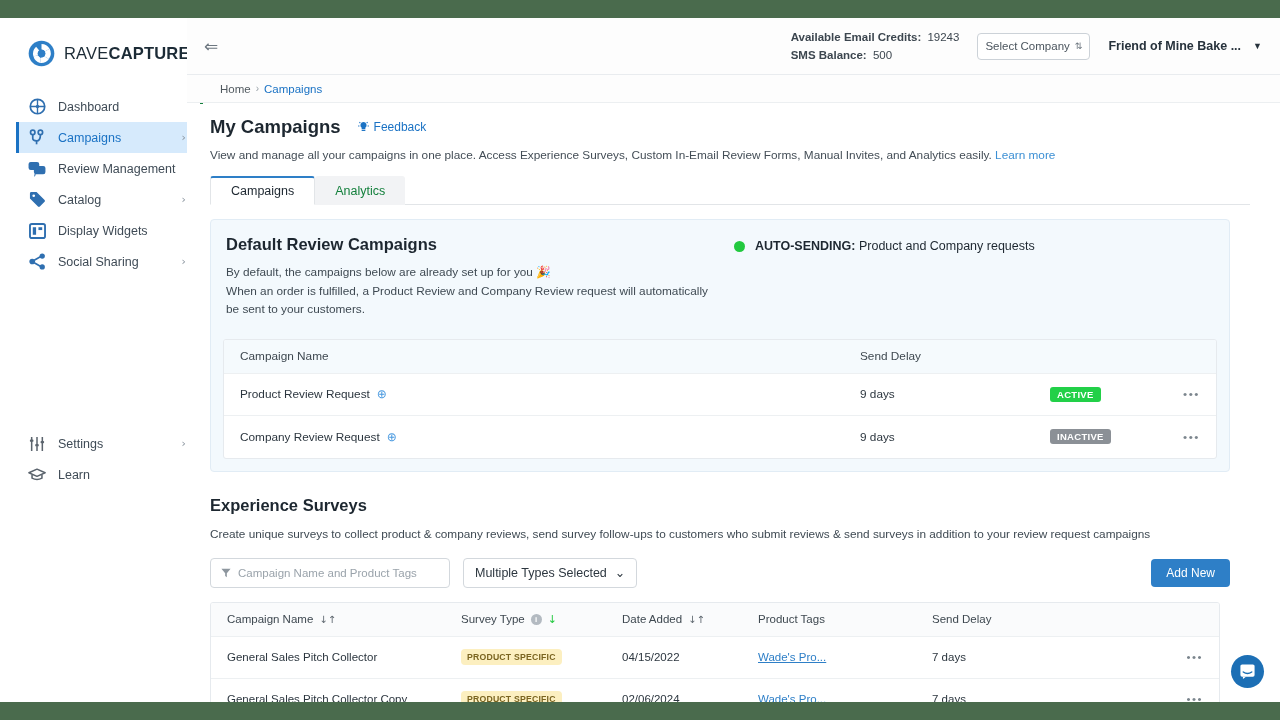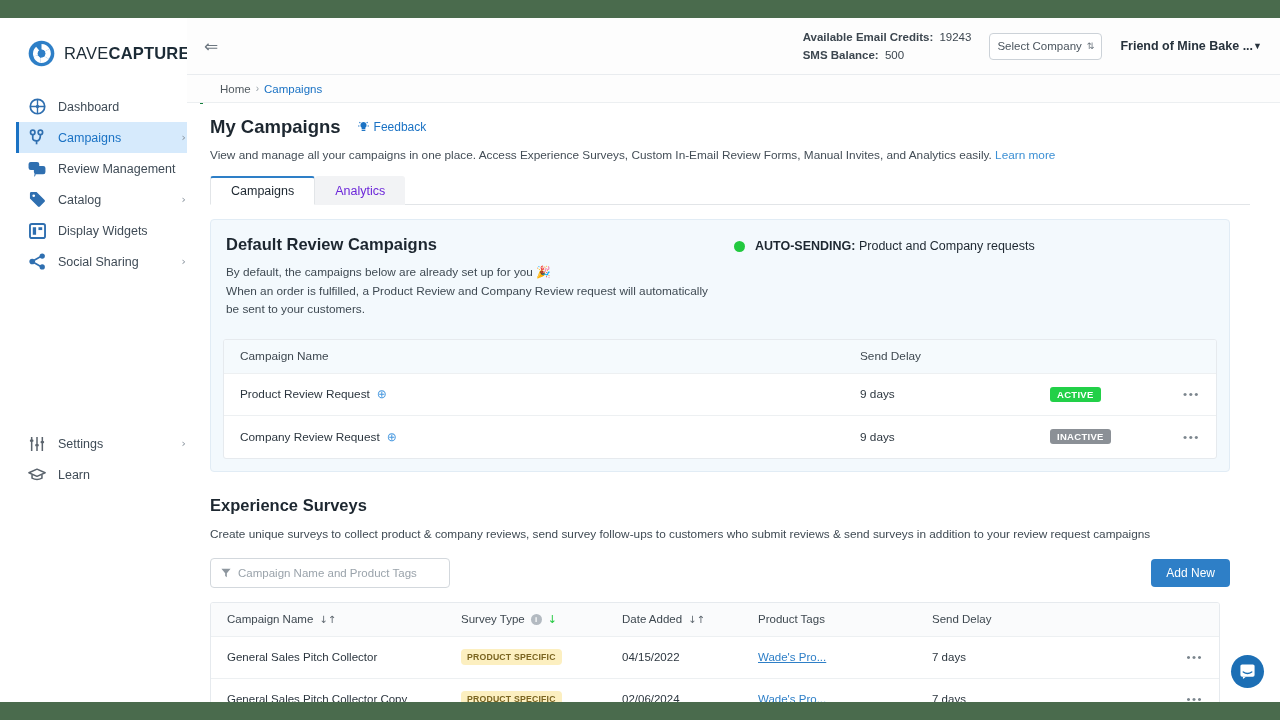--- a/index.html
+++ b/index.html
@@ -98,21 +98,21 @@
     background: #fff; display: flex; align-items: center;
     padding: 0 7px; font-size: 11.5px; color: #4b555e;
     cursor: pointer;
   }
   .company-select .caret {
     margin-left: auto; font-size: 9px; color: #6b757e;
     line-height: 8px; text-align: center;
     font-family: "DejaVu Sans", sans-serif;
   }
   .user-menu {
-    display: flex; align-items: center; gap: 0;
+    display: flex; align-items: center; gap: 12px;
     font-size: 12.5px; font-weight: 700; color: #27323c;
     cursor: pointer;
   }
   .user-menu .tri { font-size: 9px; color: #27323c; }
 
   
   .breadcrumb {
     position: absolute; left: 187px; top: 57px;
     width: 1093px; height: 28px;
     background: #fdfdfd;
@@ -148,21 +148,21 @@
     display: flex; align-items: flex-end;
     height: 29px; position: relative;
   }
   .tabs::after {
     content: ""; position: absolute; left: 0; bottom: 0;
     width: 1040px; height: 1px; background: #e2e5e8;
   }
   .tab {
     height: 29px; padding: 0 20px;
     display: flex; align-items: center;
-    font-size: 12.5px; color: #6d28d9;
+    font-size: 12.5px; color: #15803d;
     background: #f2f3f5; cursor: pointer;
     border-radius: 3px 3px 0 0;
     position: relative; z-index: 1;
   }
   .tab.active {
     background: #ffffff; color: #1d2730;
     border: 1px solid #e2e5e8; border-bottom: 1px solid #fff;
     border-top: 2px solid #2e7fc7;
   }
 
@@ -548,20 +548,24 @@
       <h2 class="sv-h">Experience Surveys</h2>
       <p class="sv-p">Create unique surveys to collect product &amp; company reviews, send survey follow-ups to customers who submit reviews &amp; send surveys in addition to your review request campaigns</p>
 
       <div class="sv-controls">
         <div class="filter-input">
           <svg width="10" height="10" viewBox="0 0 12 12">
             <path d="M0.5 1 h11 L7 6.2 V11 L5 9.6 V6.2 z" fill="#8d969e"></path>
           </svg>
           <span>Campaign Name and Product Tags</span>
         </div>
+        <div class="type-select">
+          <span>Multiple Types Selected</span>
+          <span>⌄</span>
+        </div>
         <button class="btn-add">Add New</button>
       </div>
 
       <div class="sv-table">
         <div class="svr head">
           <span class="sv-c1">
             <span>Campaign Name</span>
             <span class="sort-ico">↓↑</span>
           </span>
           <span class="sv-c2">

